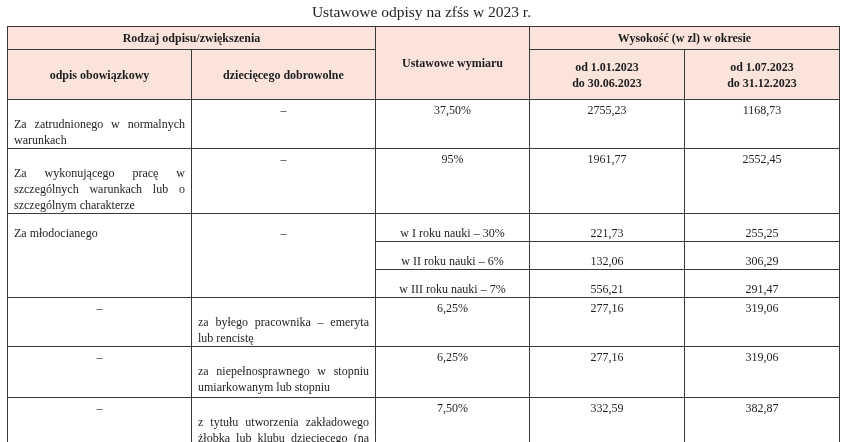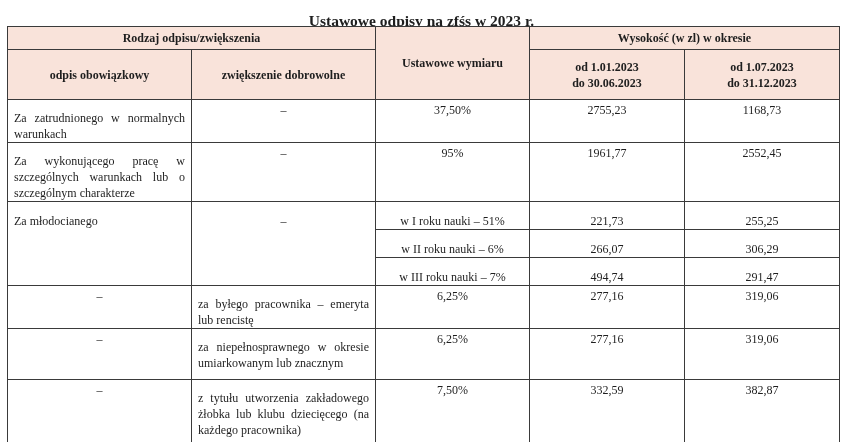--- a/index.html
+++ b/index.html
@@ -1,26 +1,26 @@
 <!DOCTYPE html>
 <html><head>
 <meta charset="utf-8">
 <style>
   html, body { margin: 0; padding: 0; background: #ffffff; }
   body { width: 843px; height: 442px; position: relative; overflow: hidden;
          font-family: "Liberation Serif", "DejaVu Serif", serif; color: #1e1e1e; }
-  .title { position: absolute; left: 0; top: 12px; width: 843px; text-align: center;
-           font-weight: bold; font-size: 15.5px; }
+  .title { position: absolute; left: 0; top: 3px; width: 843px; text-align: center;
+           font-weight: normal; font-size: 15.5px; }
   table { position: absolute; left: 7px; top: 26px; border-collapse: collapse;
           table-layout: fixed; width: 832px; font-size: 12px; line-height: 16px; }
   td, th { border: 1.3px solid #3a3a3a; padding: 0 6px; vertical-align: top; }
   th { background: #f9e3da; font-weight: bold; vertical-align: middle; text-align: center; }
   .h1 th { height: 22px; }
   .h2 th { height: 49px; }
-  .jl { text-align: justify; text-align-last: left; padding-top: 10px; }
+  .jl { text-align: justify; text-align-last: left; padding-top: 16px; }
   .c { text-align: center; padding-top: 2px; }
   .sub td { padding-top: 11px; }
 </style>
 </head>
 <body>
 
 <div class="title">Ustawowe odpisy na zfśs w 2023 r.</div>
 
 <table>
   <colgroup>
@@ -31,21 +31,21 @@
       <col style="width:155px">
   </colgroup>
   <tbody>
       <tr class="h1">
     <th colspan="2">Rodzaj odpisu/zwiększenia</th>
     <th rowspan="2">Ustawowe wymiaru</th>
     <th colspan="2">Wysokość (w zl) w okresie</th>
   </tr>
   <tr class="h2">
     <th>odpis obowiązkowy</th>
-    <th>zwiększenie dobrowolne</th>
+    <th>dziecięcego dobrowolne</th>
     <th style="white-space:pre-line">od 1.01.2023
 do 30.06.2023</th>
     <th style="white-space:pre-line">od 1.07.2023
 do 31.12.2023</th>
   </tr>
 
   <tr style="height:40px">
     <td class="jl">Za zatrudnionego w normalnych warunkach</td>
     <td class="c">–</td>
     <td class="c">37,50%</td>
@@ -55,44 +55,44 @@
   <tr style="height:55px">
     <td class="jl">Za wykonującego pracę w szczególnych warunkach lub o szczególnym charakterze</td>
     <td class="c">–</td>
     <td class="c">95%</td>
     <td class="c">1961,77</td>
     <td class="c">2552,45</td>
   </tr>
   <tr class="sub" style="height:25px">
     <td rowspan="3" class="jl">Za młodocianego</td>
     <td rowspan="3" class="c">–</td>
-    <td class="c">w I roku nauki – 51%</td>
+    <td class="c">w I roku nauki – 30%</td>
     <td class="c">221,73</td>
     <td class="c">255,25</td>
   </tr>
   <tr class="sub" style="height:23px">
     <td class="c">w II roku nauki – 6%</td>
-    <td class="c">266,07</td>
+    <td class="c">132,06</td>
     <td class="c">306,29</td>
   </tr>
   <tr class="sub" style="height:23px">
     <td class="c">w III roku nauki – 7%</td>
-    <td class="c">494,74</td>
+    <td class="c">556,21</td>
     <td class="c">291,47</td>
   </tr>
   <tr style="height:39px">
     <td class="c">–</td>
     <td class="jl">za byłego pracownika – emeryta lub rencistę</td>
     <td class="c">6,25%</td>
     <td class="c">277,16</td>
     <td class="c">319,06</td>
   </tr>
   <tr style="height:51px">
     <td class="c">–</td>
-    <td class="jl">za niepełnosprawnego w okresie umiarkowanym lub znacznym</td>
+    <td class="jl">za niepełnosprawnego w stopniu umiarkowanym lub stopniu</td>
     <td class="c">6,25%</td>
     <td class="c">277,16</td>
     <td class="c">319,06</td>
   </tr>
   <tr style="height:73px">
     <td class="c">–</td>
     <td class="jl">z tytułu utworzenia zakładowego żłobka lub klubu dziecięcego (na każdego pracownika)</td>
     <td class="c">7,50%</td>
     <td class="c">332,59</td>
     <td class="c">382,87</td>

